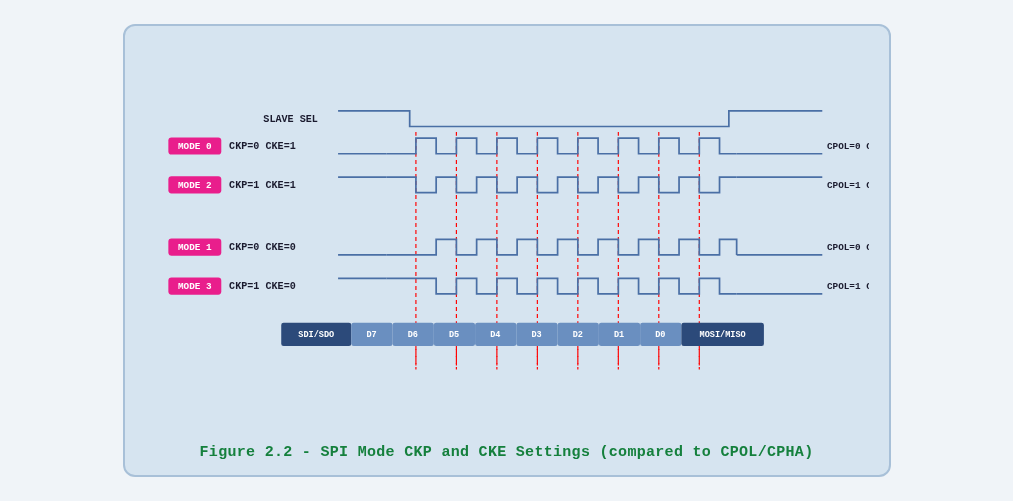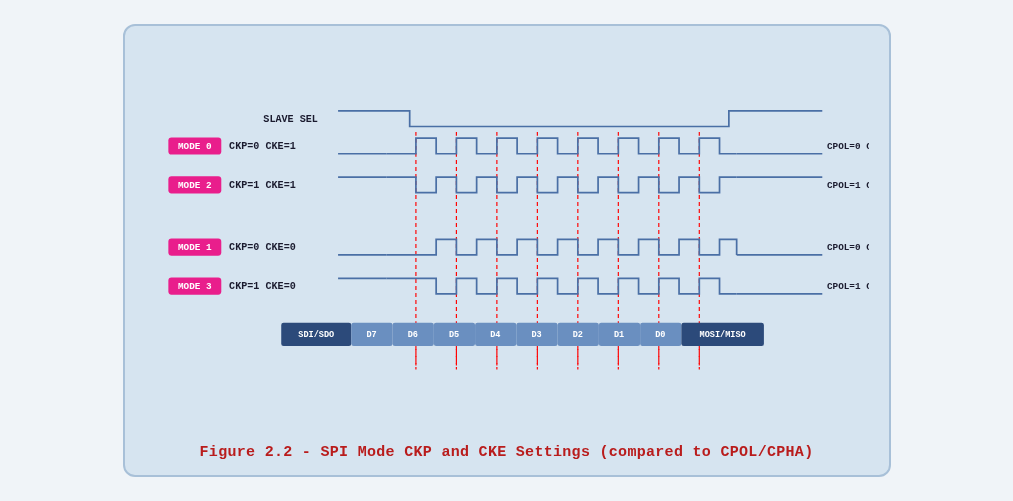--- a/index.html
+++ b/index.html
@@ -26,21 +26,21 @@
       height: 390px;
     }
     svg.timing {
       width: 100%;
       height: 390px;
     }
     .caption {
       text-align: center;
       font-size: 15px;
       font-weight: bold;
-      color: #b91c1c;
+      color: #15803d;
       margin-top: 10px;
       letter-spacing: 0.3px;
     }
   </style>
 </head>
 <body>
 
 <div class="outer-container">
   <div class="diagram-area">
     <svg class="timing" viewBox="0 0 930 385">

